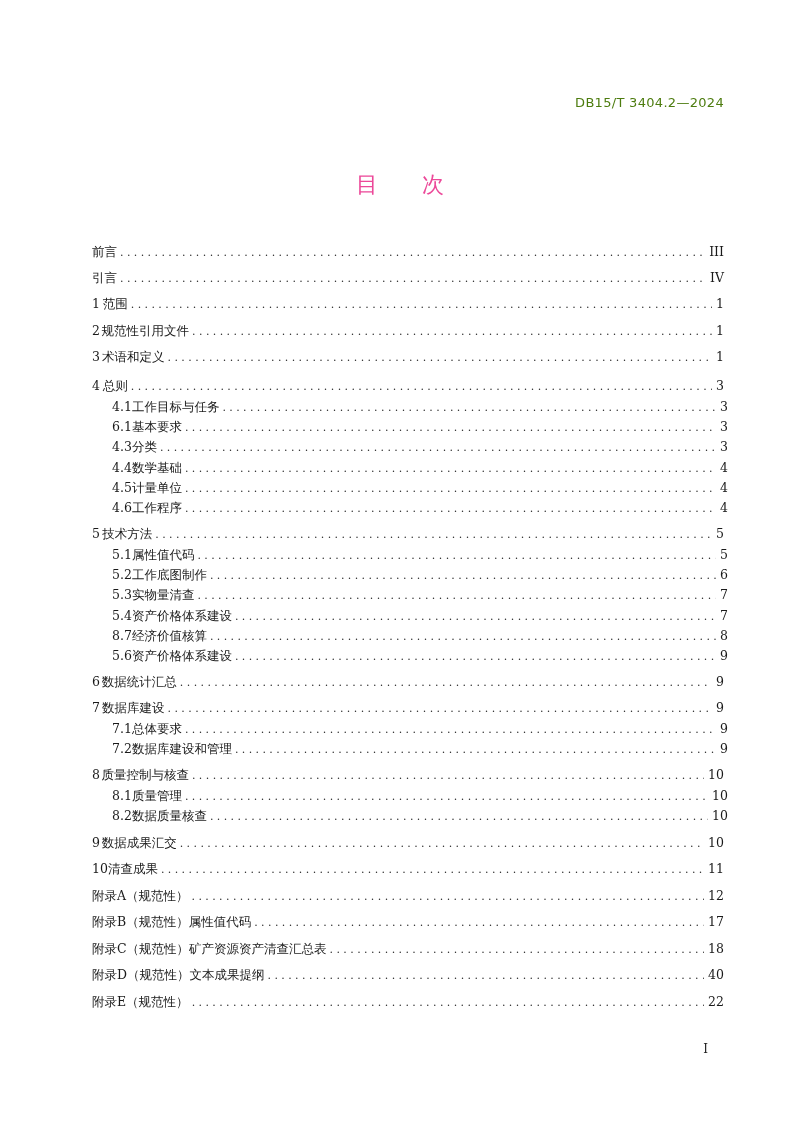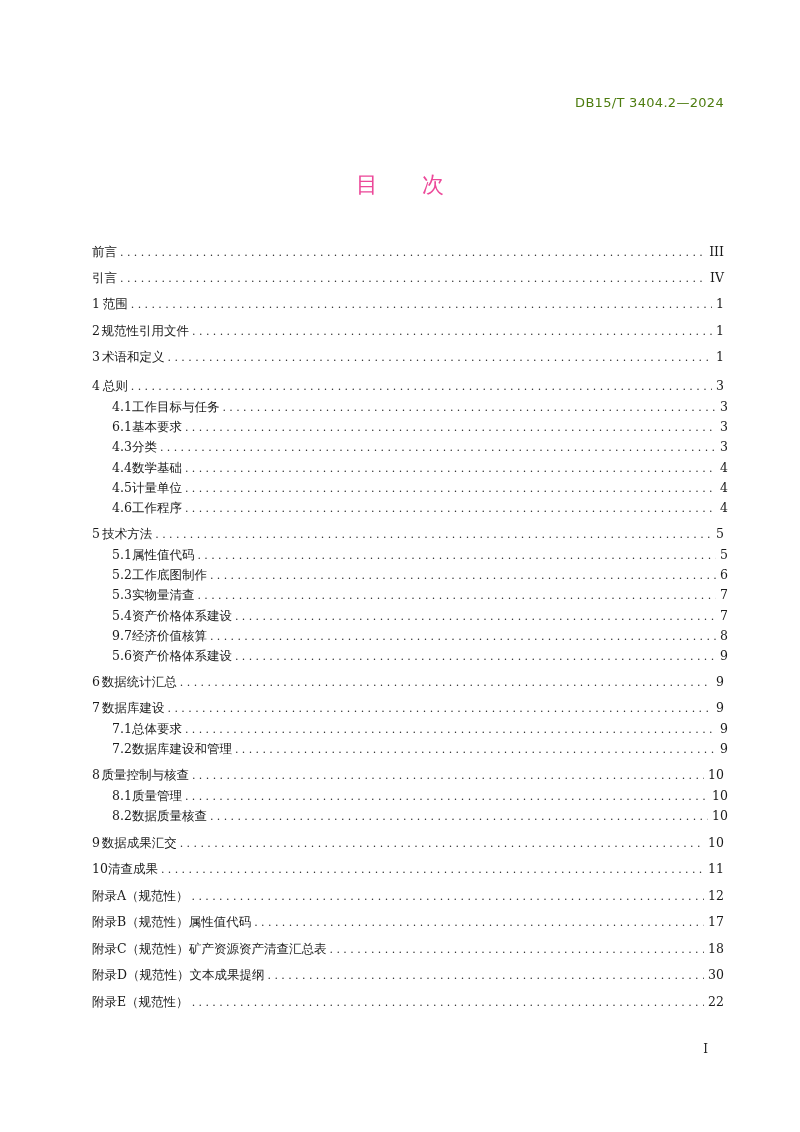--- a/index.html
+++ b/index.html
@@ -156,21 +156,21 @@
       <span class="dots"></span>
       <span class="page">7</span>
     </div>
   <div class="row sub" style="top:364px">
       <span class="num">5.4</span>
       <span class="label">资产价格体系建设</span>
       <span class="dots"></span>
       <span class="page">7</span>
     </div>
   <div class="row sub" style="top:384px">
-      <span class="num">9.7</span>
+      <span class="num">8.7</span>
       <span class="label">经济价值核算</span>
       <span class="dots"></span>
       <span class="page">8</span>
     </div>
   <div class="row sub" style="top:404px">
       <span class="num">5.6</span>
       <span class="label">资产价格体系建设</span>
       <span class="dots"></span>
       <span class="page">9</span>
     </div>
@@ -247,21 +247,21 @@
   <div class="row annex" style="top:697px">
       <span class="num">附录C（规范性）</span>
       <span class="label">矿产资源资产清查汇总表</span>
       <span class="dots"></span>
       <span class="page">18</span>
     </div>
   <div class="row annex" style="top:723px">
       <span class="num">附录D（规范性）</span>
       <span class="label">文本成果提纲</span>
       <span class="dots"></span>
-      <span class="page">30</span>
+      <span class="page">40</span>
     </div>
   <div class="row annex" style="top:750px">
       <span class="num">附录E（规范性）</span>
       <span class="dots"></span>
       <span class="page">22</span>
     </div>
 </div>
 
 <div class="page-number">I</div>
 

